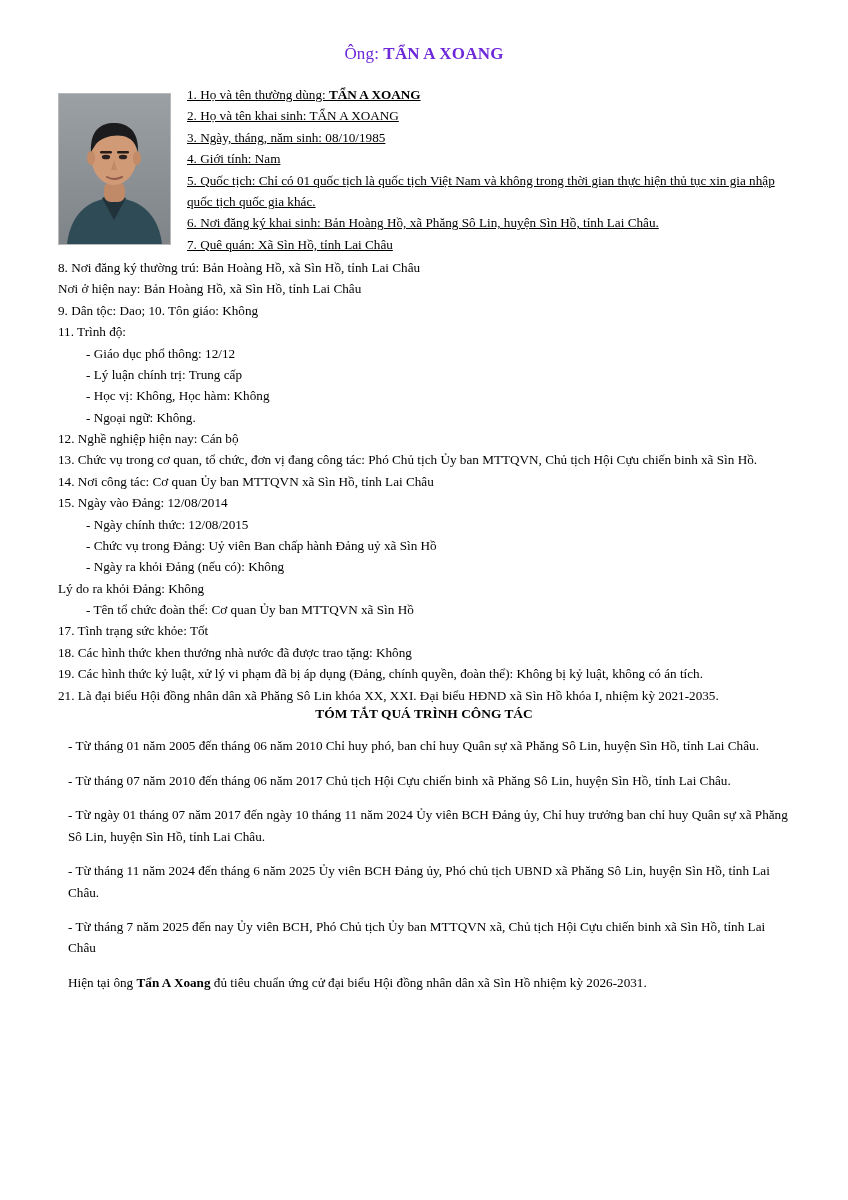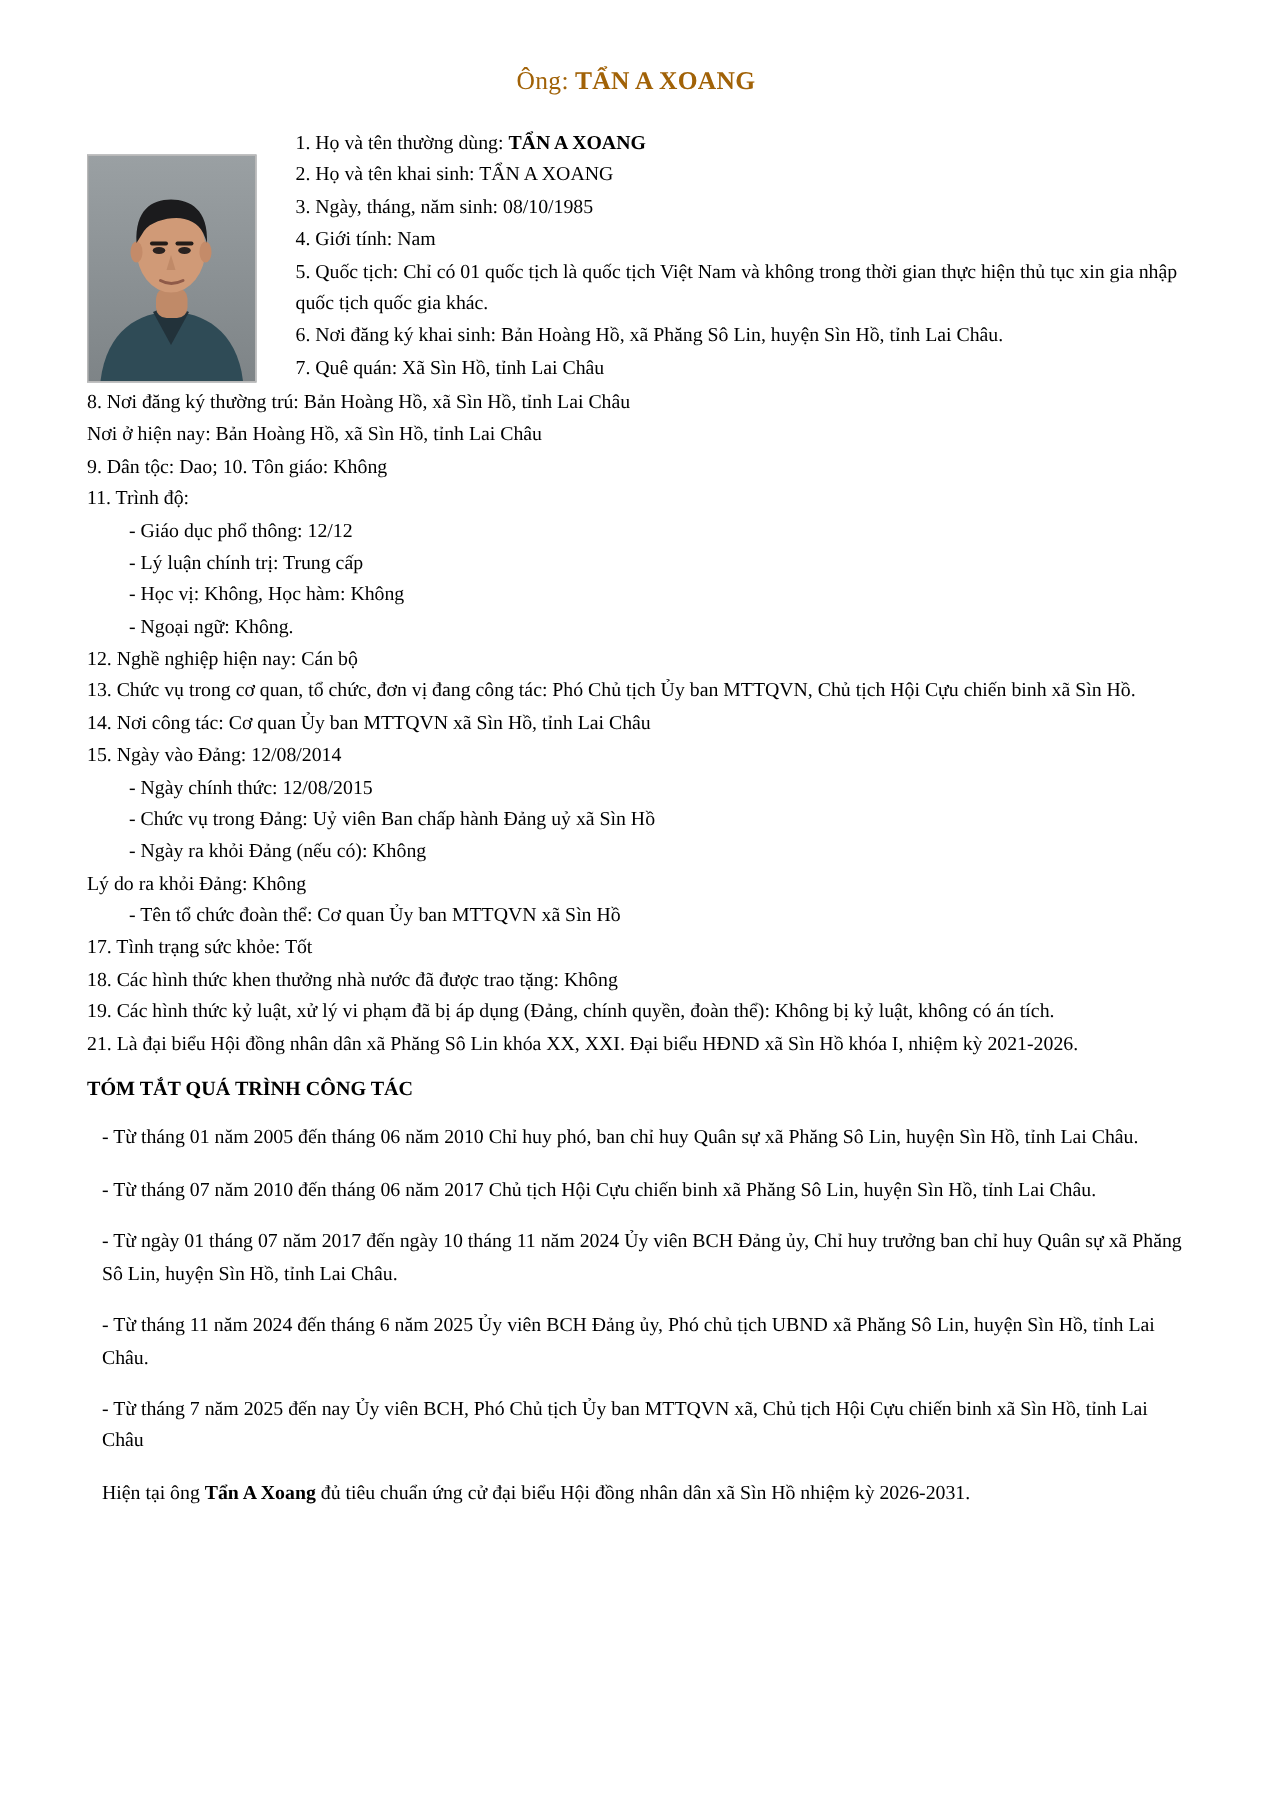--- a/index.html
+++ b/index.html
@@ -16,33 +16,34 @@
   }
   .page {
     width: 848px;
     min-height: 1200px;
     padding: 36px 58px 40px 58px;
     background: #ffffff;
     position: relative;
   }
   .doc-title {
     text-align: center;
-    color: #a16207;
+    color: #6d28d9;
     font-size: 17px;
     font-weight: bold;
     margin: 8px 0 18px 0;
     letter-spacing: 0.2px;
   }
   .doc-title .prefix {
     font-weight: normal;
   }
   .top-block {
     display: flex;
-    align-items: flex-end;
-    gap: 18px;
+    align-items: center;
+    gap: 8px;
+    text-decoration: underline;
   }
   .photo {
     width: 113px;
     height: 152px;
     flex: 0 0 113px;
     border: 1px solid #b9b9b9;
     overflow: hidden;
     position: relative;
     background: #8e9295;
   }
@@ -55,24 +56,24 @@
     font-size: 13.2px;
     line-height: 1.62;
     margin: 0;
   }
   .top-list .line { padding-left: 8px; }
   .bold { font-weight: bold; }
   .indent1 { padding-left: 28px; }
   .body-block { margin-top: 2px; }
   .body-block .line { margin: 0; }
   .section-title {
-    text-align: left;
+    text-align: center;
     font-weight: bold;
     font-size: 13.4px;
-    margin: 12px 0 2px 0;
+    margin: 0 0 2px 0;
   }
   .wrapline {
     font-size: 13.2px;
     line-height: 1.62;
     margin-left: 10px;
   }
 </style>
 </head>
 <body>
 
@@ -145,21 +146,21 @@
     <p class="line">14. Nơi công tác:  Cơ quan Ủy ban MTTQVN xã Sìn Hồ, tỉnh Lai Châu</p>
     <p class="line">15. Ngày vào Đảng: 12/08/2014</p>
     <p class="line indent1">- Ngày chính thức: 12/08/2015</p>
     <p class="line indent1">- Chức vụ trong Đảng: Uỷ viên Ban chấp hành Đảng uỷ xã Sìn Hồ</p>
     <p class="line indent1">- Ngày ra khỏi Đảng (nếu có): Không</p>
     <p class="line">Lý do ra khỏi Đảng: Không</p>
     <p class="line indent1">- Tên tổ chức đoàn thể: Cơ quan Ủy ban MTTQVN xã Sìn Hồ</p>
     <p class="line">17. Tình trạng sức khỏe: Tốt</p>
     <p class="line">18. Các hình thức khen thưởng nhà nước đã được trao tặng: Không</p>
     <p class="line">19. Các hình thức kỷ luật, xử lý vi phạm đã bị áp dụng (Đảng, chính quyền, đoàn thể): Không bị kỷ luật, không có án tích.</p>
-    <p class="line">21. Là đại biểu Hội đồng nhân dân xã Phăng Sô Lin khóa XX, XXI. Đại biểu HĐND xã Sìn Hồ khóa I, nhiệm kỳ 2021-2026.</p>
+    <p class="line">21. Là đại biểu Hội đồng nhân dân xã Phăng Sô Lin khóa XX, XXI. Đại biểu HĐND xã Sìn Hồ khóa I, nhiệm kỳ 2021-2035.</p>
   </div>
 
   <div class="section-title">TÓM TẮT QUÁ TRÌNH CÔNG TÁC</div>
 
   <div>
     <p class="wrapline">- Từ tháng 01 năm 2005 đến tháng 06 năm 2010 Chỉ huy phó, ban chỉ huy Quân sự xã Phăng Sô Lin, huyện Sìn Hồ, tỉnh Lai Châu.</p>
     <p class="wrapline">- Từ tháng 07 năm 2010 đến tháng 06 năm 2017 Chủ tịch Hội Cựu chiến binh xã Phăng Sô Lin, huyện Sìn Hồ, tỉnh Lai Châu.</p>
     <p class="wrapline">- Từ ngày 01 tháng 07 năm 2017 đến ngày 10 tháng 11 năm 2024 Ủy viên BCH Đảng ủy, Chỉ huy trưởng ban chỉ huy Quân sự xã Phăng Sô Lin, huyện Sìn Hồ, tỉnh Lai Châu.</p>
     <p class="wrapline">- Từ tháng 11 năm 2024 đến tháng 6 năm 2025 Ủy viên BCH Đảng ủy, Phó chủ tịch UBND xã Phăng Sô Lin, huyện Sìn Hồ, tỉnh Lai Châu.</p>
     <p class="wrapline">- Từ tháng 7 năm 2025 đến nay Ủy viên BCH,  Phó Chủ tịch Ủy ban MTTQVN xã, Chủ tịch Hội Cựu chiến binh xã Sìn Hồ, tỉnh Lai Châu</p>

